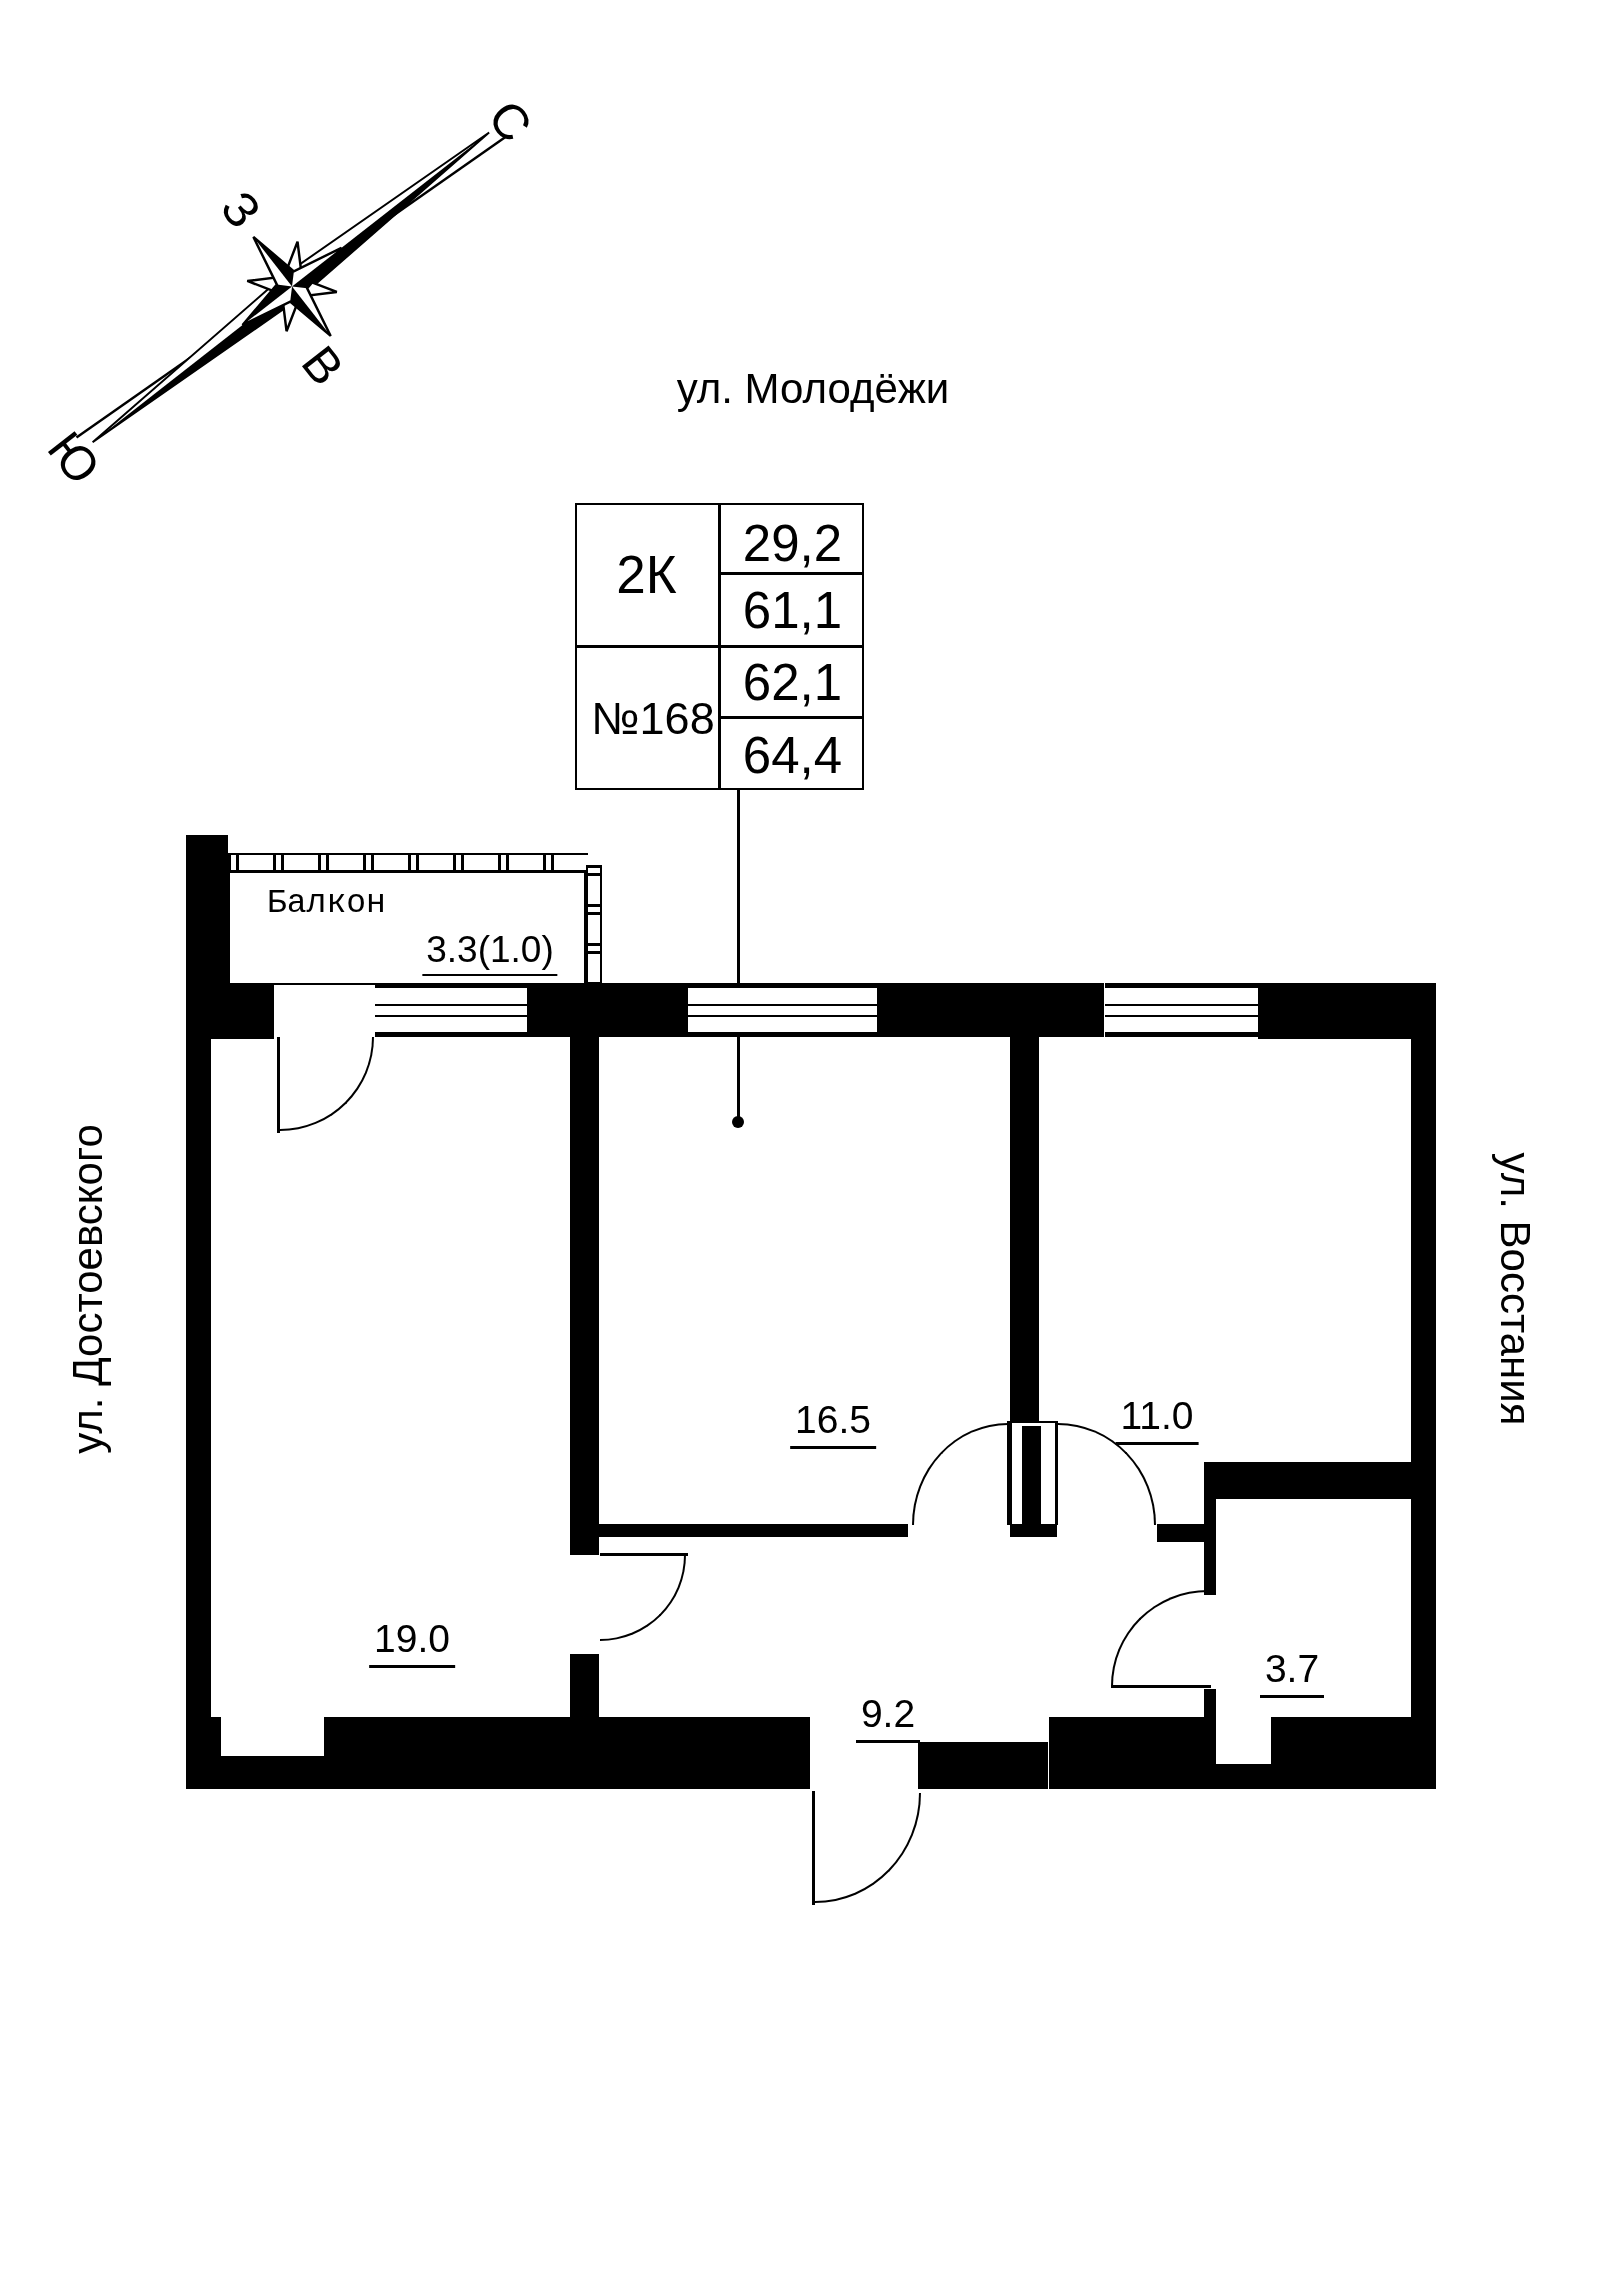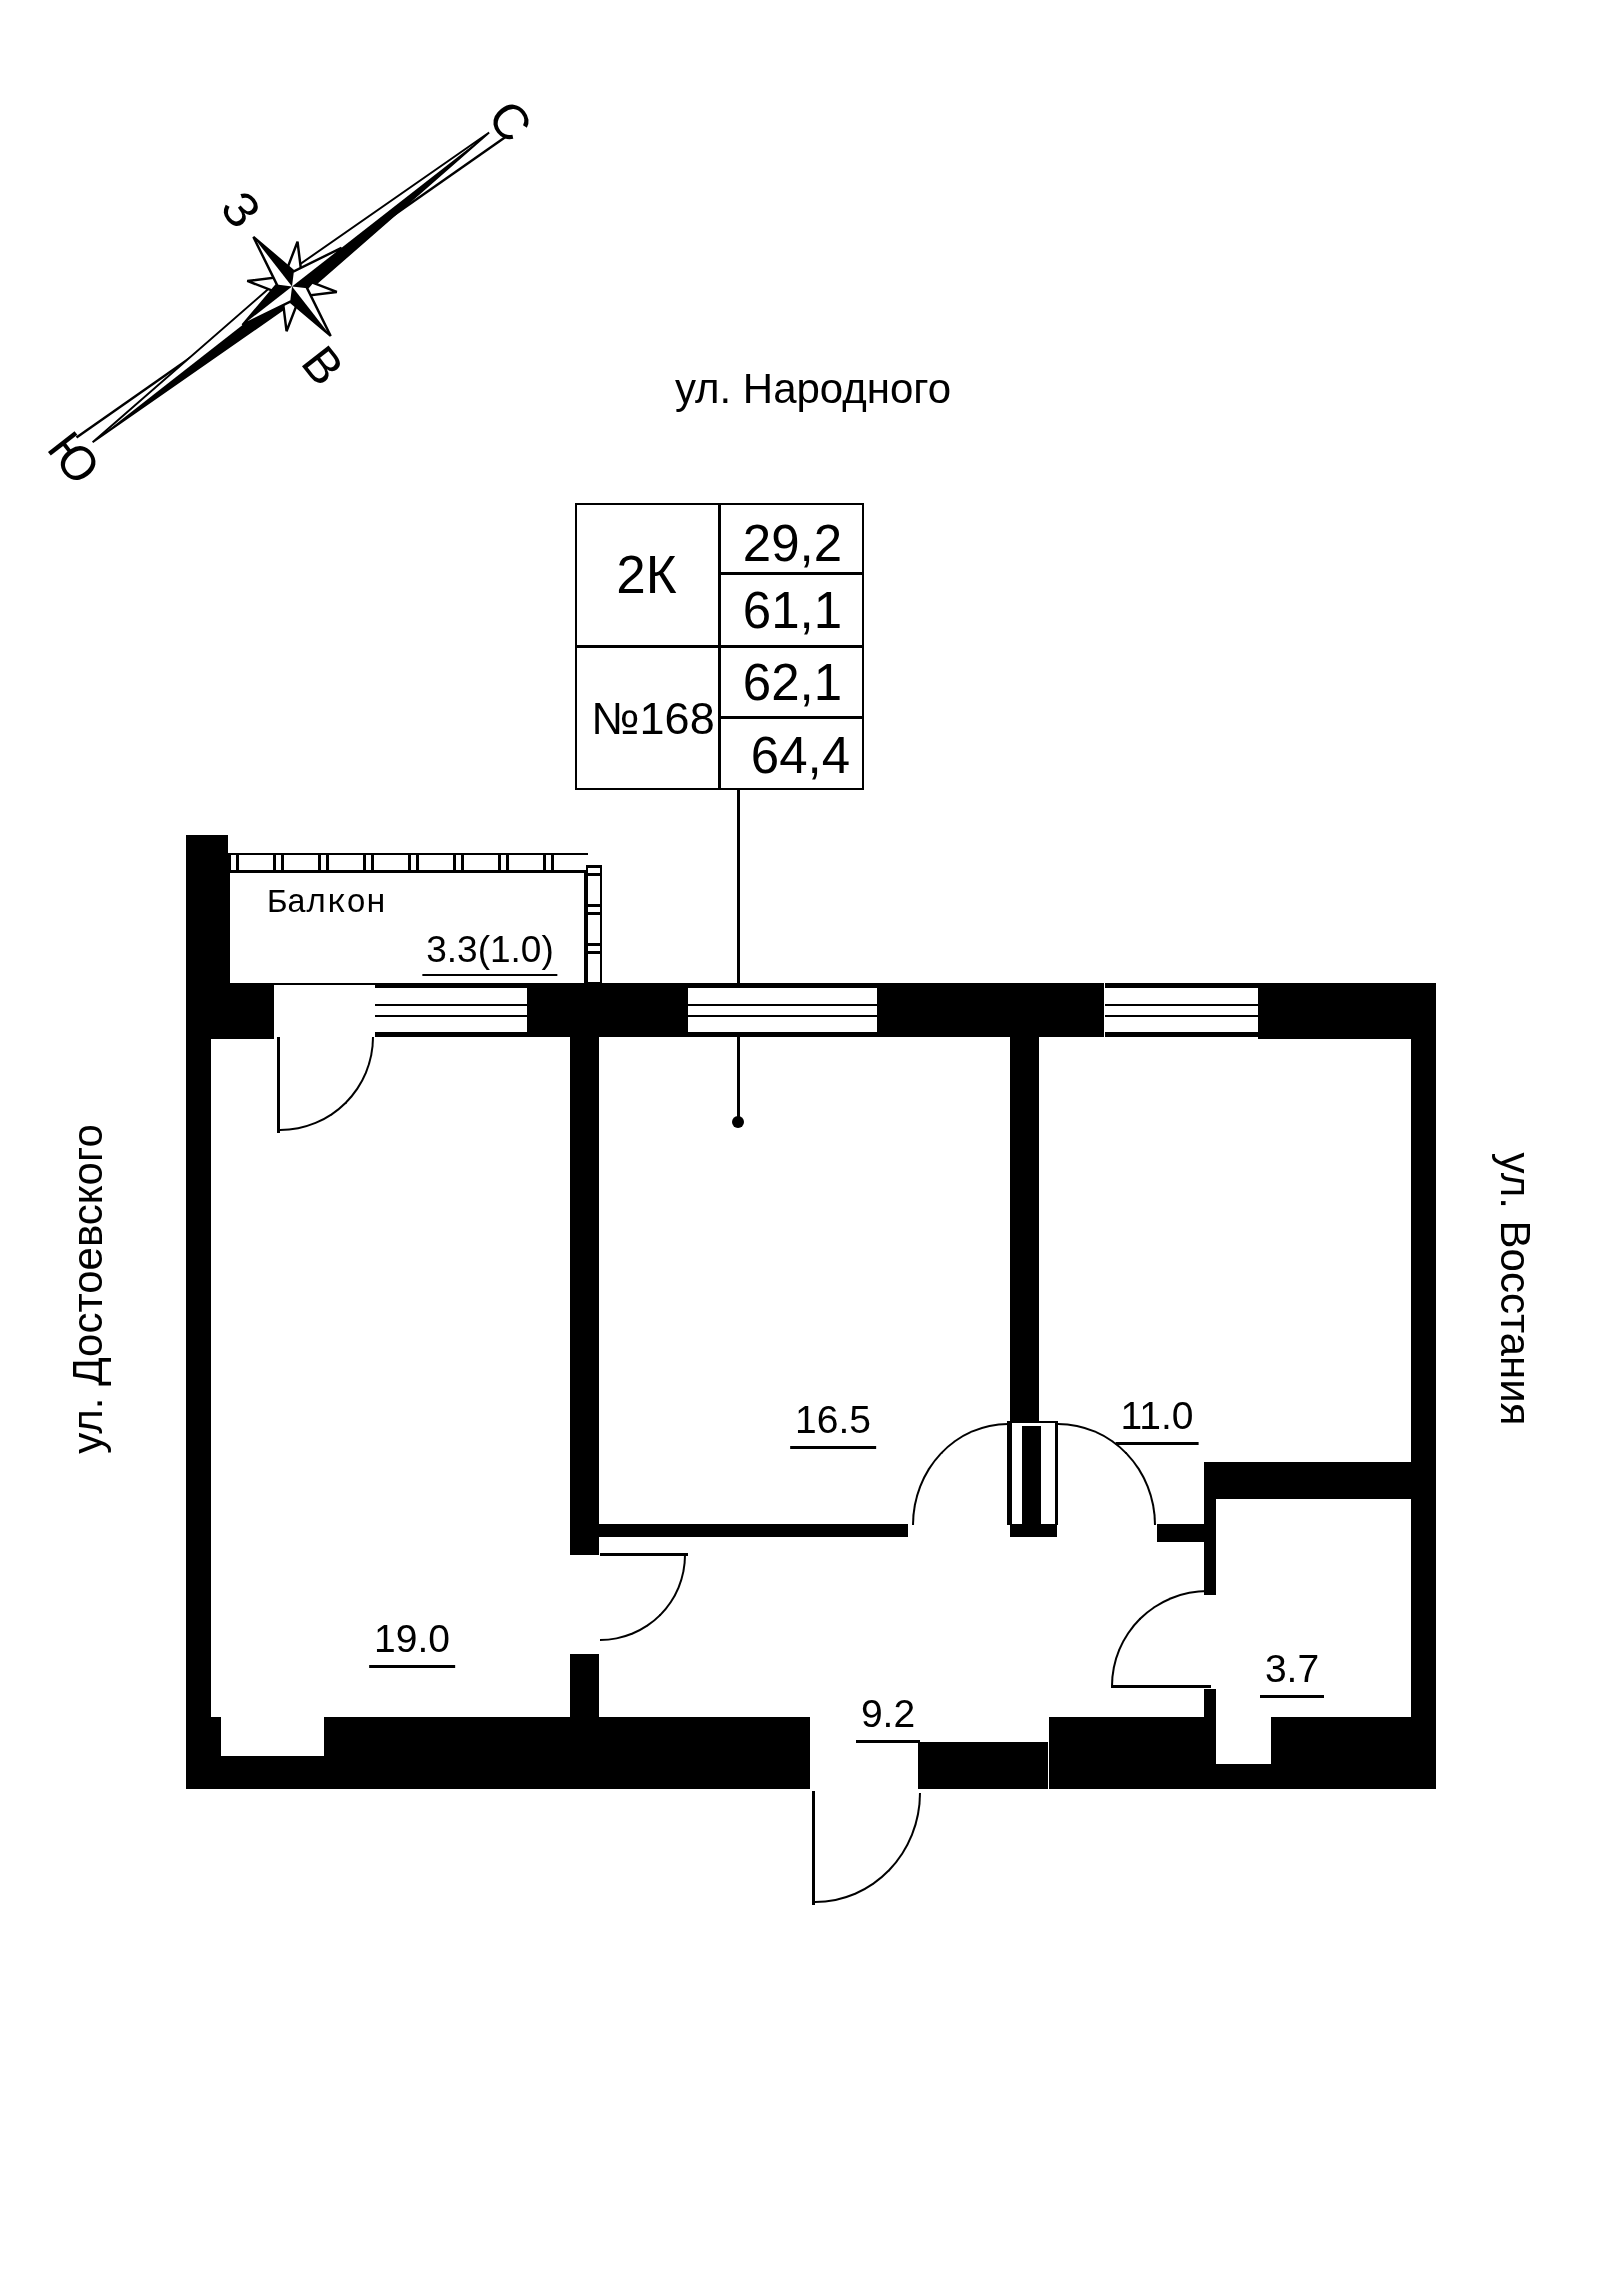--- a/index.html
+++ b/index.html
@@ -54,36 +54,36 @@
       <polygon points="64,0 11,11 0,0" fill="#000"></polygon>
       <polygon points="0,64 -11,11 0,0" fill="#000"></polygon>
       <polygon points="-64,0 -11,-11 0,0" fill="#000"></polygon>
       <text x="4" y="-262" font-size="50" text-anchor="middle" fill="#000">С</text>
       <text x="1" y="300" font-size="50" text-anchor="middle" fill="#000">Ю</text>
       <text x="-94" y="10" font-size="50" text-anchor="middle" fill="#000">З</text>
       <text x="83" y="42" font-size="50" text-anchor="middle" fill="#000">В</text>
     </g>
   </svg>
 
-  <div class="street hc" style="left:813px;top:365px;">ул. Народного</div>
+  <div class="street hc" style="left:813px;top:365px;">ул. Молодёжи</div>
   <div class="street vl" style="left:88px;top:1289px;">ул. Достоевского</div>
   <div class="street vr" style="left:1515px;top:1289px;">ул. Восстания</div>
 
   <div class="card">
     <div class="frame"></div>
     <div class="line" style="left:143px;top:0;width:2.9px;height:287px;"></div>
     <div class="line" style="left:0;top:142px;width:289px;height:2.9px;"></div>
     <div class="line" style="left:143px;top:69px;width:146px;height:2.9px;"></div>
     <div class="line" style="left:143px;top:213px;width:146px;height:2.9px;"></div>
     <div class="cell c-type" style="left:0;top:0;width:143px;height:142px;">2К</div>
     <div class="cell c-num" style="left:0;top:144px;width:156px;height:143px;">№168</div>
     <div class="cell c-val" style="left:146px;top:0;width:143px;height:80px;">29,2</div>
     <div class="cell c-val" style="left:146px;top:72px;width:143px;height:71px;">61,1</div>
     <div class="cell c-val" style="left:146px;top:145px;width:143px;height:68px;">62,1</div>
-    <div class="cell c-val" style="left:146px;top:216px;width:143px;height:72px;padding-left:8px;">64,4</div>
+    <div class="cell c-val" style="left:146px;top:216px;width:143px;height:72px;">64,4</div>
   </div>
 
   <div class="leader" style="left:737px;top:790px;width:2.9px;height:327px;"></div>
   <div class="dot" style="left:732px;top:1116px;"></div>
 
   <div class="outline" style="left:228px;top:870px;width:358px;height:115px;"></div>
   <div class="rail-h" style="left:228px;top:853px;width:360px;height:19.6px;"></div>
   <div class="rail-v" style="left:586px;top:865px;width:15.7px;height:120px;"></div>
   <div class="balcony-name" style="left:267px;top:885px;">Балкон</div>
   <div class="balcony-area" style="left:490px;top:929px;"><span class="u">3.3(1.0)</span></div>

